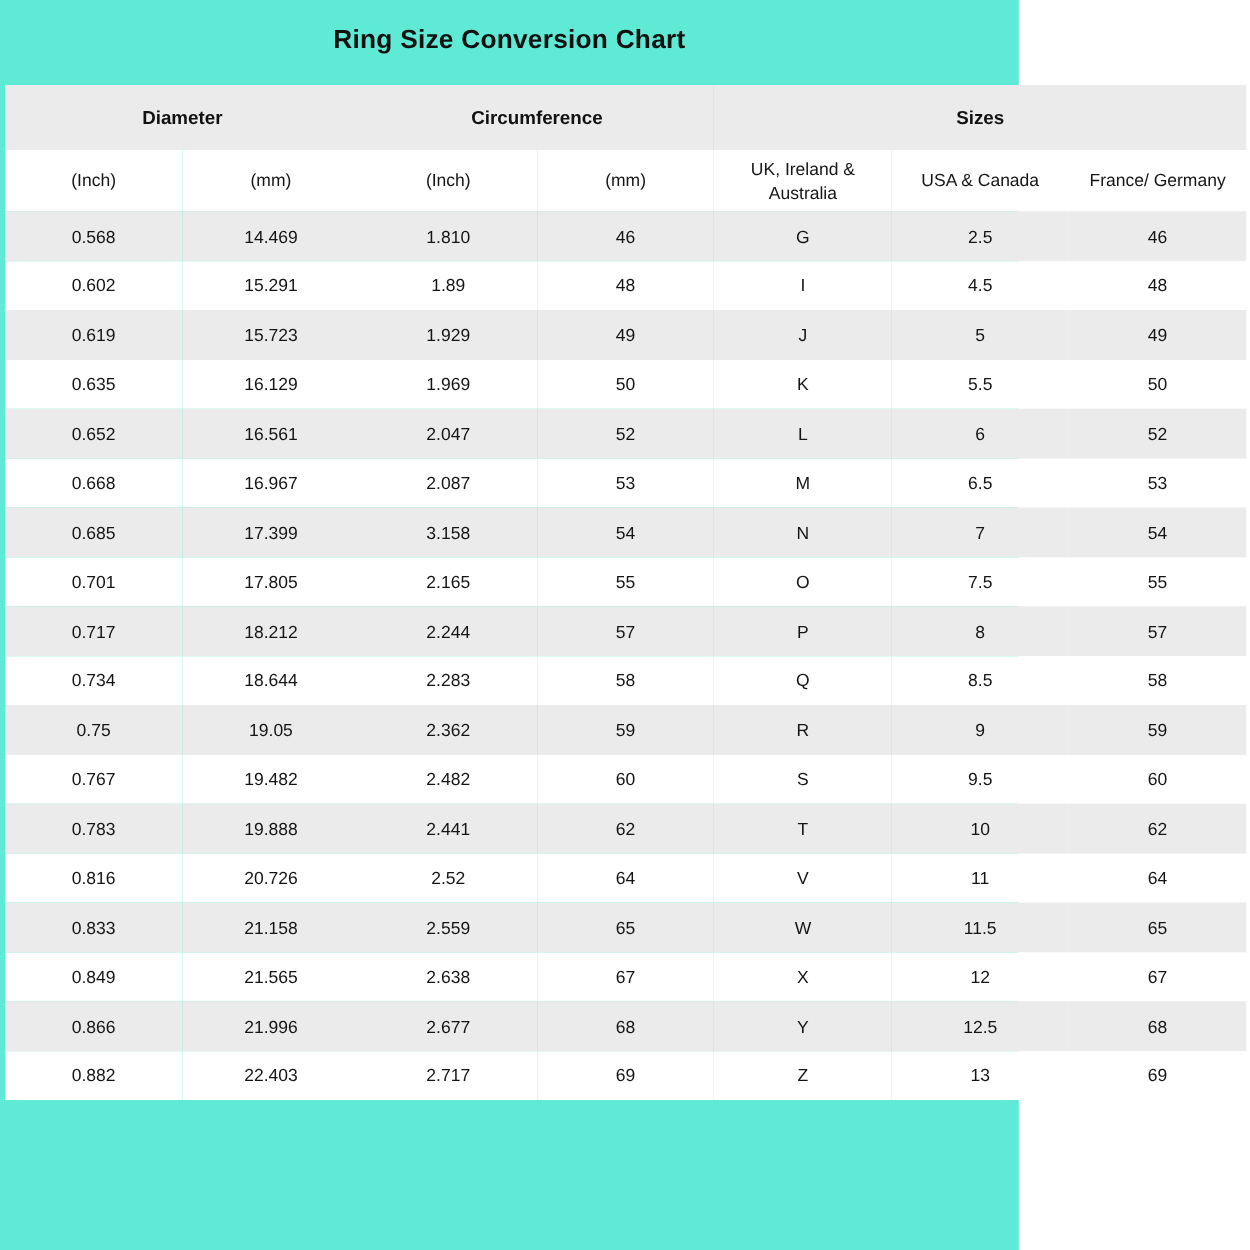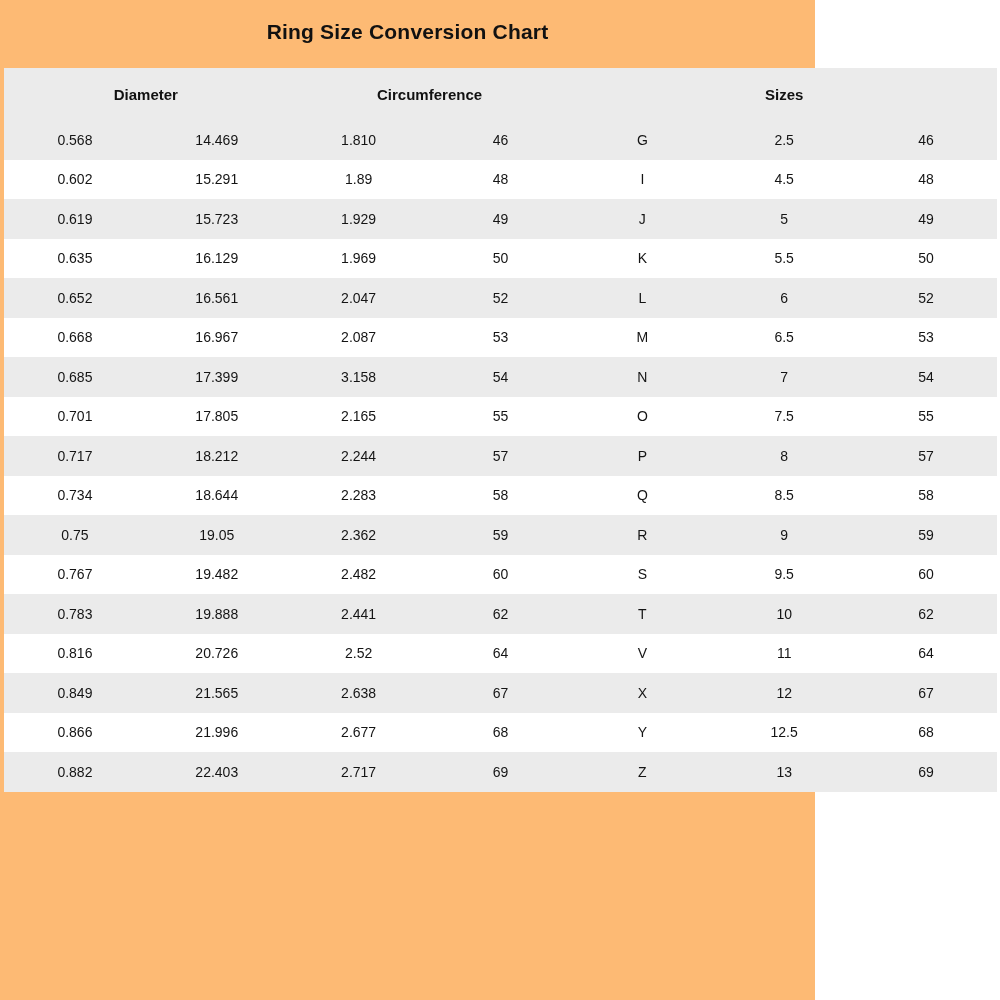--- a/index.html
+++ b/index.html
@@ -7,21 +7,21 @@
     margin: 0;
     padding: 0;
     background: #ffffff;
     width: 1000px;
     font-family: "Liberation Sans", sans-serif;
     color: #141414;
   }
   .page {
     width: 815px;
     min-height: 1000px;
-    background: #fdba74;
+    background: #5eead4;
   }
   .chart-title {
     margin: 0;
     padding-top: 20px;
     height: 68px;
     text-align: center;
     font-size: 21px;
     font-weight: bold;
     letter-spacing: 0.2px;
     color: #111111;
@@ -80,20 +80,29 @@
         <col>
         <col>
         <col>
     </colgroup>
     <thead>
       <tr class="group-header-row">
         <th colspan="2">Diameter</th>
         <th colspan="2">Circumference</th>
         <th colspan="3">Sizes</th>
       </tr>
+      <tr class="column-header-row">
+        <th>(Inch)</th>
+        <th>(mm)</th>
+        <th>(Inch)</th>
+        <th>(mm)</th>
+        <th>UK, Ireland &amp; Australia</th>
+        <th>USA &amp; Canada</th>
+        <th>France/ Germany</th>
+      </tr>
     </thead>
     <tbody>
         <tr>
           <td>0.568</td>
           <td>14.469</td>
           <td>1.810</td>
           <td>46</td>
           <td>G</td>
           <td>2.5</td>
           <td>46</td>
@@ -209,20 +218,29 @@
         <tr>
           <td>0.816</td>
           <td>20.726</td>
           <td>2.52</td>
           <td>64</td>
           <td>V</td>
           <td>11</td>
           <td>64</td>
         </tr>
         <tr>
+          <td>0.833</td>
+          <td>21.158</td>
+          <td>2.559</td>
+          <td>65</td>
+          <td>W</td>
+          <td>11.5</td>
+          <td>65</td>
+        </tr>
+        <tr>
           <td>0.849</td>
           <td>21.565</td>
           <td>2.638</td>
           <td>67</td>
           <td>X</td>
           <td>12</td>
           <td>67</td>
         </tr>
         <tr>
           <td>0.866</td>

